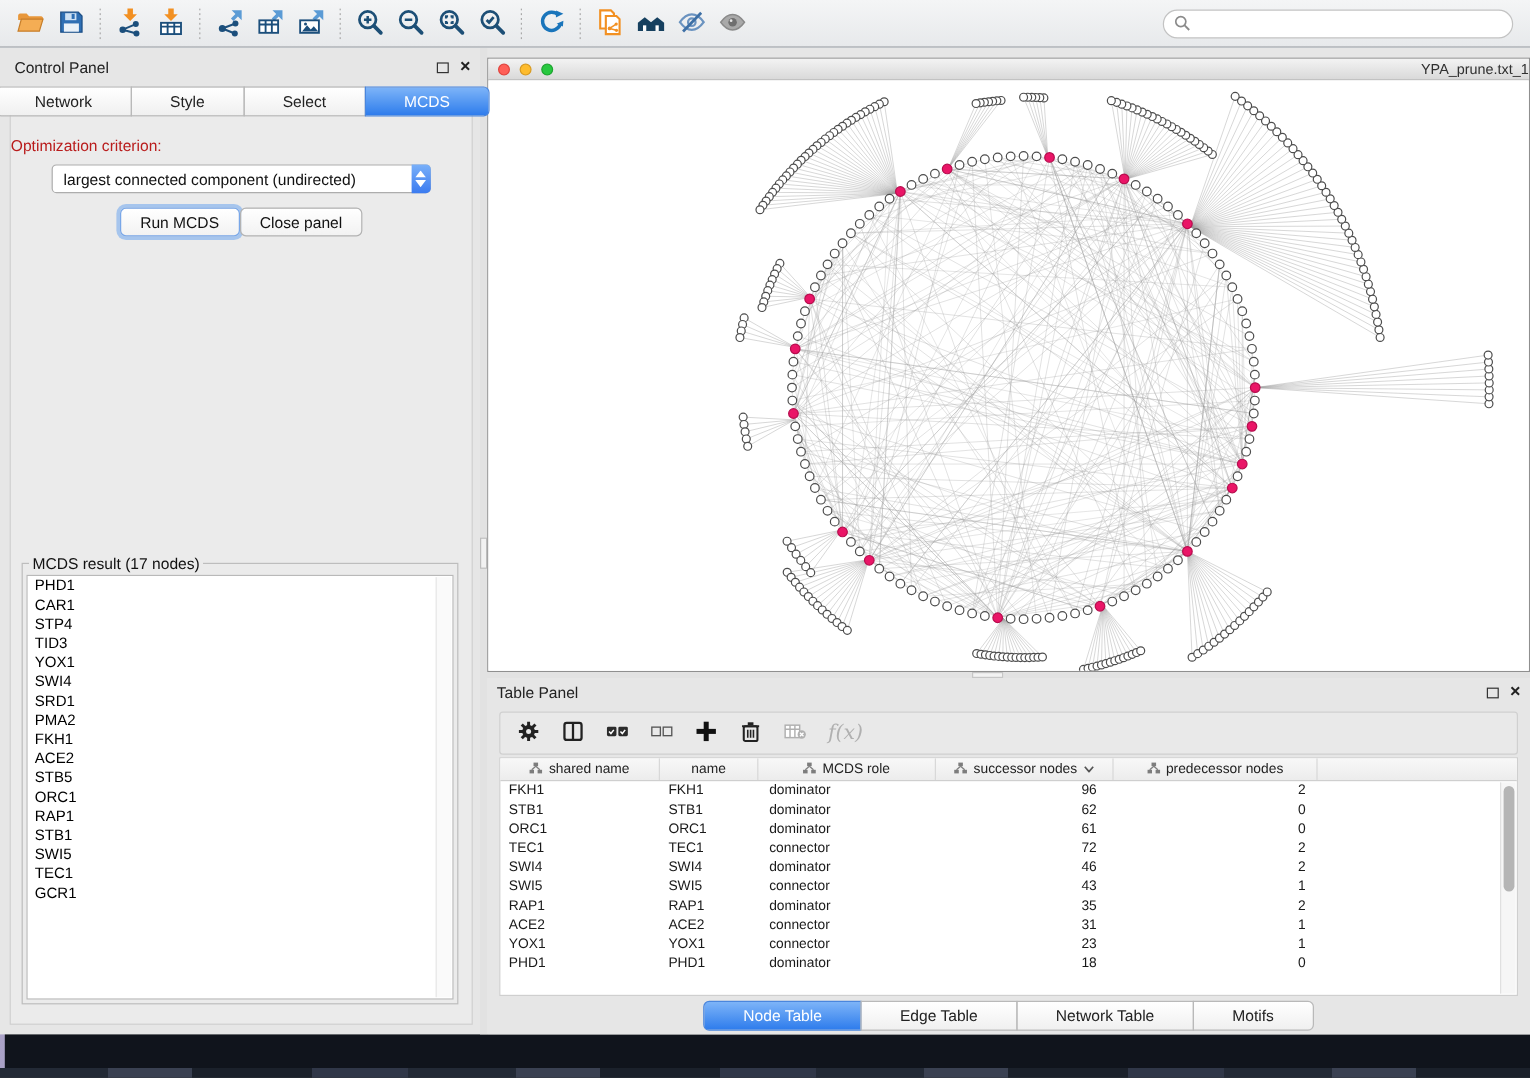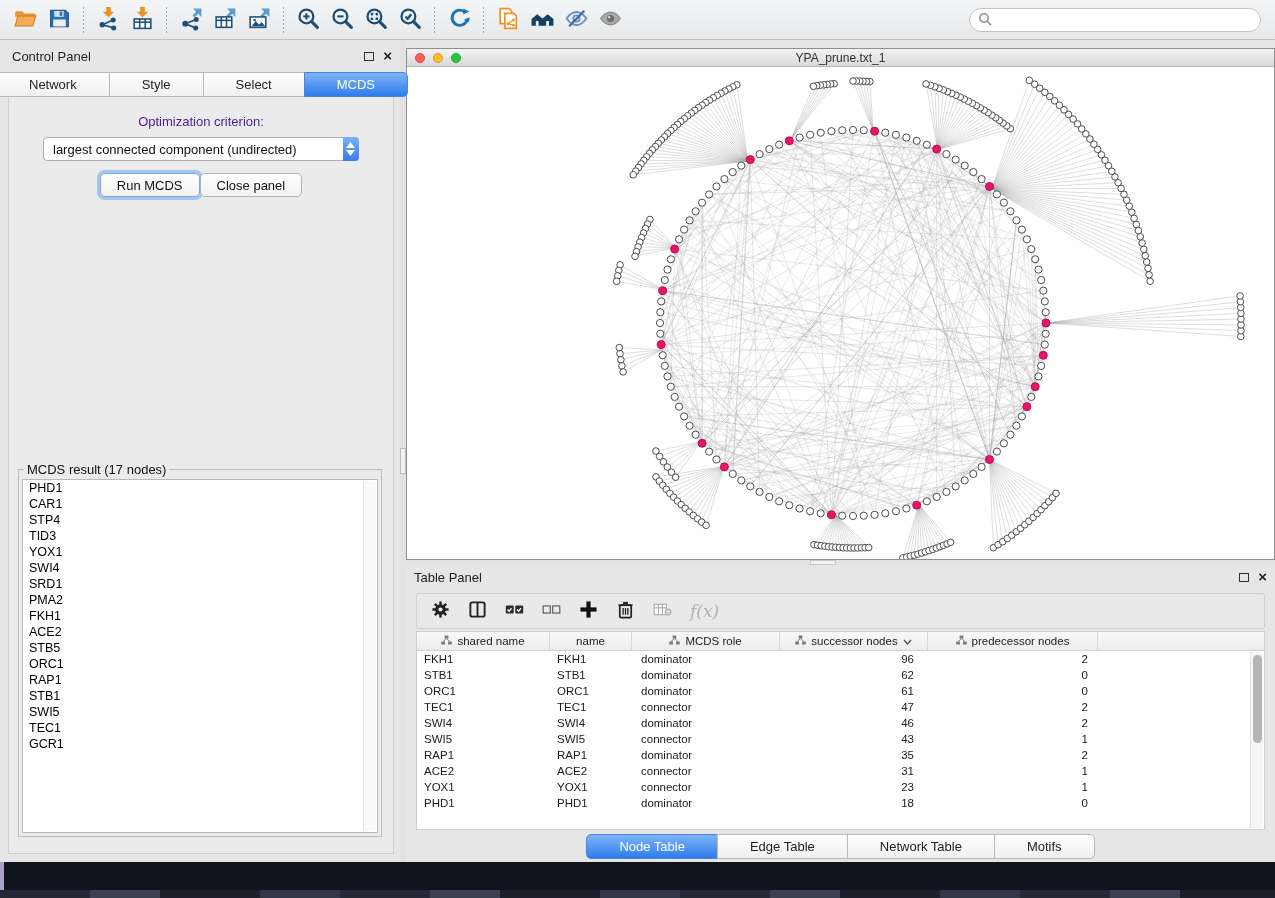--- a/index.html
+++ b/index.html
@@ -40,21 +40,21 @@
 
   .cp-tabs { display:flex; justify-content:center; margin-top:4px; position:relative; z-index:2; }
   .seg-tab { padding:4px 32px; font-size:13px; background:linear-gradient(#ffffff,#f0f0f0);
     border:1px solid #b9b9b9; margin-left:-1px; color:#222; }
   .seg-tab:first-child { border-radius:5px 0 0 5px; margin-left:0; }
   .seg-tab:last-child { border-radius:0 5px 5px 0; }
   .seg-tab.active { background:linear-gradient(#7db4f8,#2e7cec); color:#fff; border-color:#4a86dd; }
 
   .cp-body { position:absolute; left:4px; right:6px; top:51px; bottom:4px;
     background:#ebebeb; border:1px solid #cfcfcf; }
-  .opt-label { text-align:center; font-size:13px; margin-top:18px; color:#4c1d95; }
+  .opt-label { font-size:13px; margin-top:18px; color:#b91c1c; }
   .select-box { margin:8px auto 0; width:316px; height:24px; background:#fff;
     border:1px solid #adadad; border-radius:4px; display:flex; align-items:center;gap:37px; }
   .select-value { flex:1; padding:0 9px; font-size:13px; color:#111; white-space:nowrap; }
   .select-stepper { width:19px; height:24px; margin:-1px -1px -1px 0; border-radius:0 4px 4px 0;
     background:linear-gradient(#79b0f9,#3b7bf0); display:flex; flex-direction:column;
     align-items:center; justify-content:center; gap:2px; }
   .select-stepper svg { width:9px; height:6px; }
   .btn-row { display:flex; justify-content:center; gap:0; margin-top:12px; }
   .mac-btn { height:24px; padding:0 16px; font-size:13px; color:#111;
     background:linear-gradient(#ffffff,#f2f2f2); border:1px solid #b3b3b3; border-radius:5px; }
@@ -74,21 +74,21 @@
   .v-handle { position:absolute; left:0; top:408px; width:6px; height:26px;
     background:#f2f2f2; border:1px solid #bdbdbd; }
   .h-splitter { position:absolute; left:406px; top:520px; width:869px; height:5px; background:#e2e2e2; }
   .h-handle { position:absolute; left:404px; top:0; width:26px; height:5px;
     background:#f2f2f2; border:1px solid #c6c6c6; }
 
   
   .network-window { position:absolute; left:406px; top:8px; width:869px; height:512px;
     border:1px solid #8f8f8f; background:#fff; }
   .nw-titlebar { height:18px; background:linear-gradient(#f3f3f3,#d9d9d9);
-    border-bottom:1px solid #b5b5b5; position:relative; display:flex; align-items:center; justify-content:center; }
+    border-bottom:1px solid #b5b5b5; position:relative; display:flex; align-items:center; justify-content:flex-end; }
   .traffic { position:absolute; left:8px; top:4px; display:flex; gap:8px; }
   .light { width:10px; height:10px; border-radius:50%; }
   .light.red { background:#ff5f57; border:0.5px solid #e0443e; }
   .light.yellow { background:#febc2e; border:0.5px solid #d89b22; }
   .light.green { background:#28c840; border:0.5px solid #1da52f; }
   .nw-title { font-size:12px; color:#303030; }
   .nw-canvas { position:absolute; left:0; top:18px; width:867px; height:492px; background:#fff; }
   .nw-canvas svg { width:100%; height:100%; }
 
   
@@ -1396,21 +1396,21 @@
               <div class="tcell c-shared">ORC1</div>
               <div class="tcell c-name">ORC1</div>
               <div class="tcell c-role">dominator</div>
               <div class="tcell c-succ">61</div>
               <div class="tcell c-pred">0</div>
             </div>
             <div class="trow">
               <div class="tcell c-shared">TEC1</div>
               <div class="tcell c-name">TEC1</div>
               <div class="tcell c-role">connector</div>
-              <div class="tcell c-succ">47</div>
+              <div class="tcell c-succ">72</div>
               <div class="tcell c-pred">2</div>
             </div>
             <div class="trow">
               <div class="tcell c-shared">SWI4</div>
               <div class="tcell c-name">SWI4</div>
               <div class="tcell c-role">dominator</div>
               <div class="tcell c-succ">46</div>
               <div class="tcell c-pred">2</div>
             </div>
             <div class="trow">

